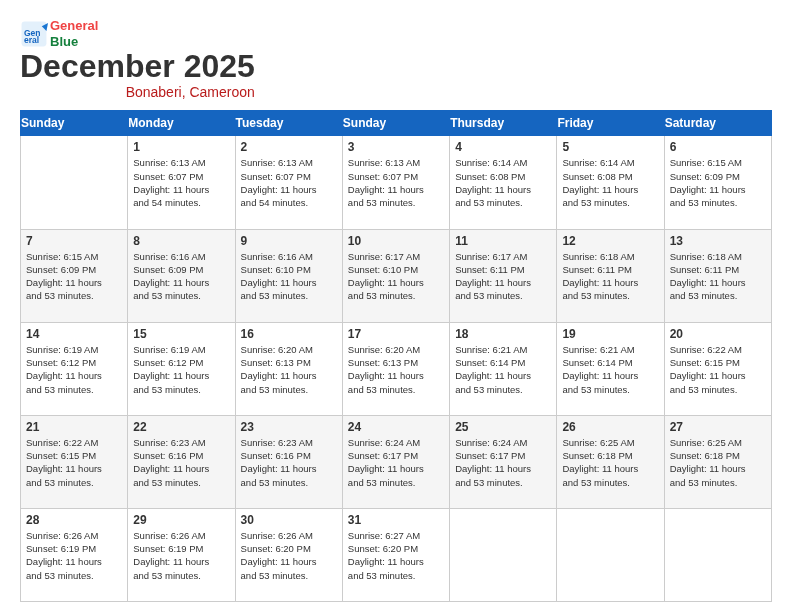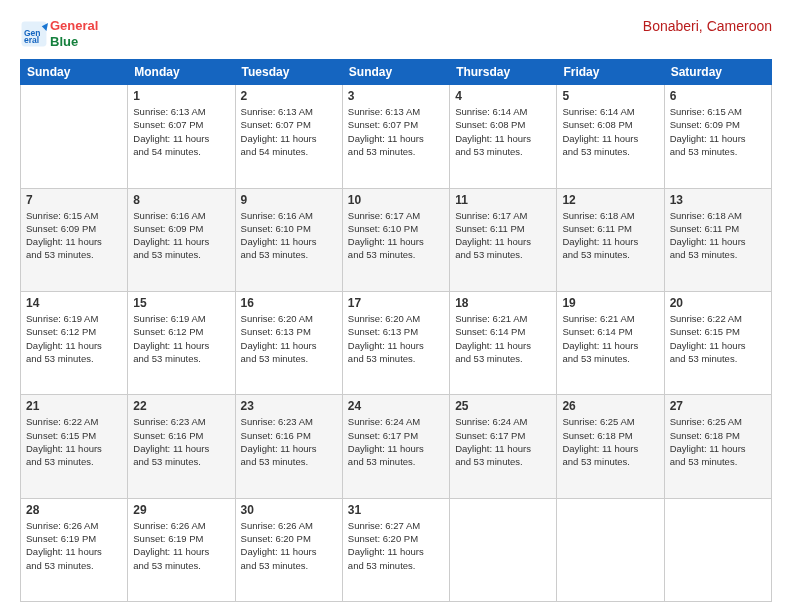--- a/index.html
+++ b/index.html
@@ -15,20 +15,21 @@
       height: 612px;
       padding: 18px 20px 10px 20px;
       display: flex;
       flex-direction: column;
     }
     .header {
       display: flex;
       align-items: flex-start;
       justify-content: space-between;
       margin-bottom: 10px;
+      flex-direction: column;
     }
     .logo {
       display: flex;
       align-items: center;
       gap: 0;
     }
     .logo-icon {
       width: 28px;
       height: 28px;
       margin-right: 2px;
@@ -51,21 +52,21 @@
       border: 1px solid #ccc;
       border-collapse: collapse;
       width: 100%;
       table-layout: fixed;
     }
     .calendar th {
       background: #1565c0;
       color: #fff;
       font-size: 12px;
       font-weight: bold;
-      padding: 5px 6px;
+      padding: 5px 0;
       text-align: left;
       border: 1px solid #1565c0;
     }
     .calendar td {
       border: 1px solid #ccc;
       vertical-align: top;
       padding: 4px 5px;
       font-size: 10px;
       color: #333;
       height: 88px;
@@ -103,20 +104,21 @@
         <text x="5" y="20" font-size="11" font-weight="bold" fill="#1565c0" font-family="Arial">Gen</text>
         <text x="5" y="30" font-size="11" font-weight="bold" fill="#1565c0" font-family="Arial">eral</text>
         <polygon points="28,8 36,4 34,14" fill="#1976d2"></polygon>
       </svg>
       <div>
         <div style="font-size:13px;font-weight:bold;color:#ef4444;line-height:1.2;">General</div>
         <div style="font-size:13px;font-weight:bold;color:#15803d;line-height:1.2;">Blue</div>
       </div>
     </div>
     <div class="title-block">
+      <div class="month-title">December 2025</div>
       <div class="location">Bonaberi, Cameroon</div>
     </div>
   </div>
 
   <table class="calendar" id="cal-table">
     <thead>
       <tr id="thead-row">
           <th>Sunday</th>
           <th>Monday</th>
           <th>Tuesday</th>

